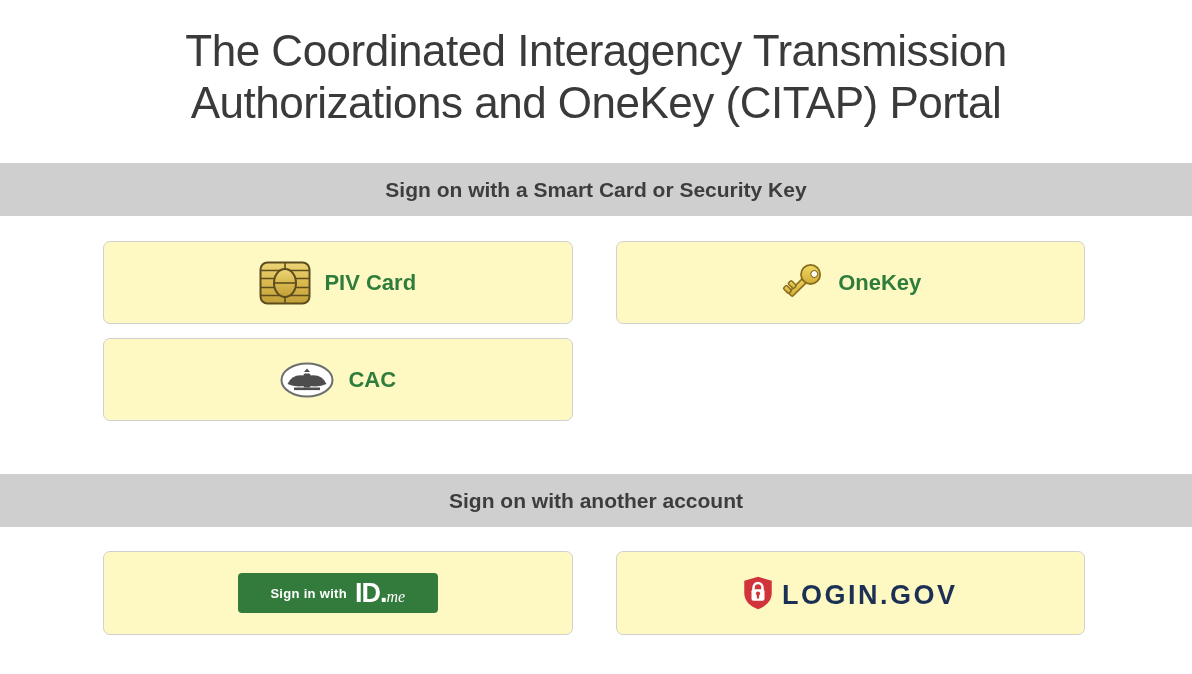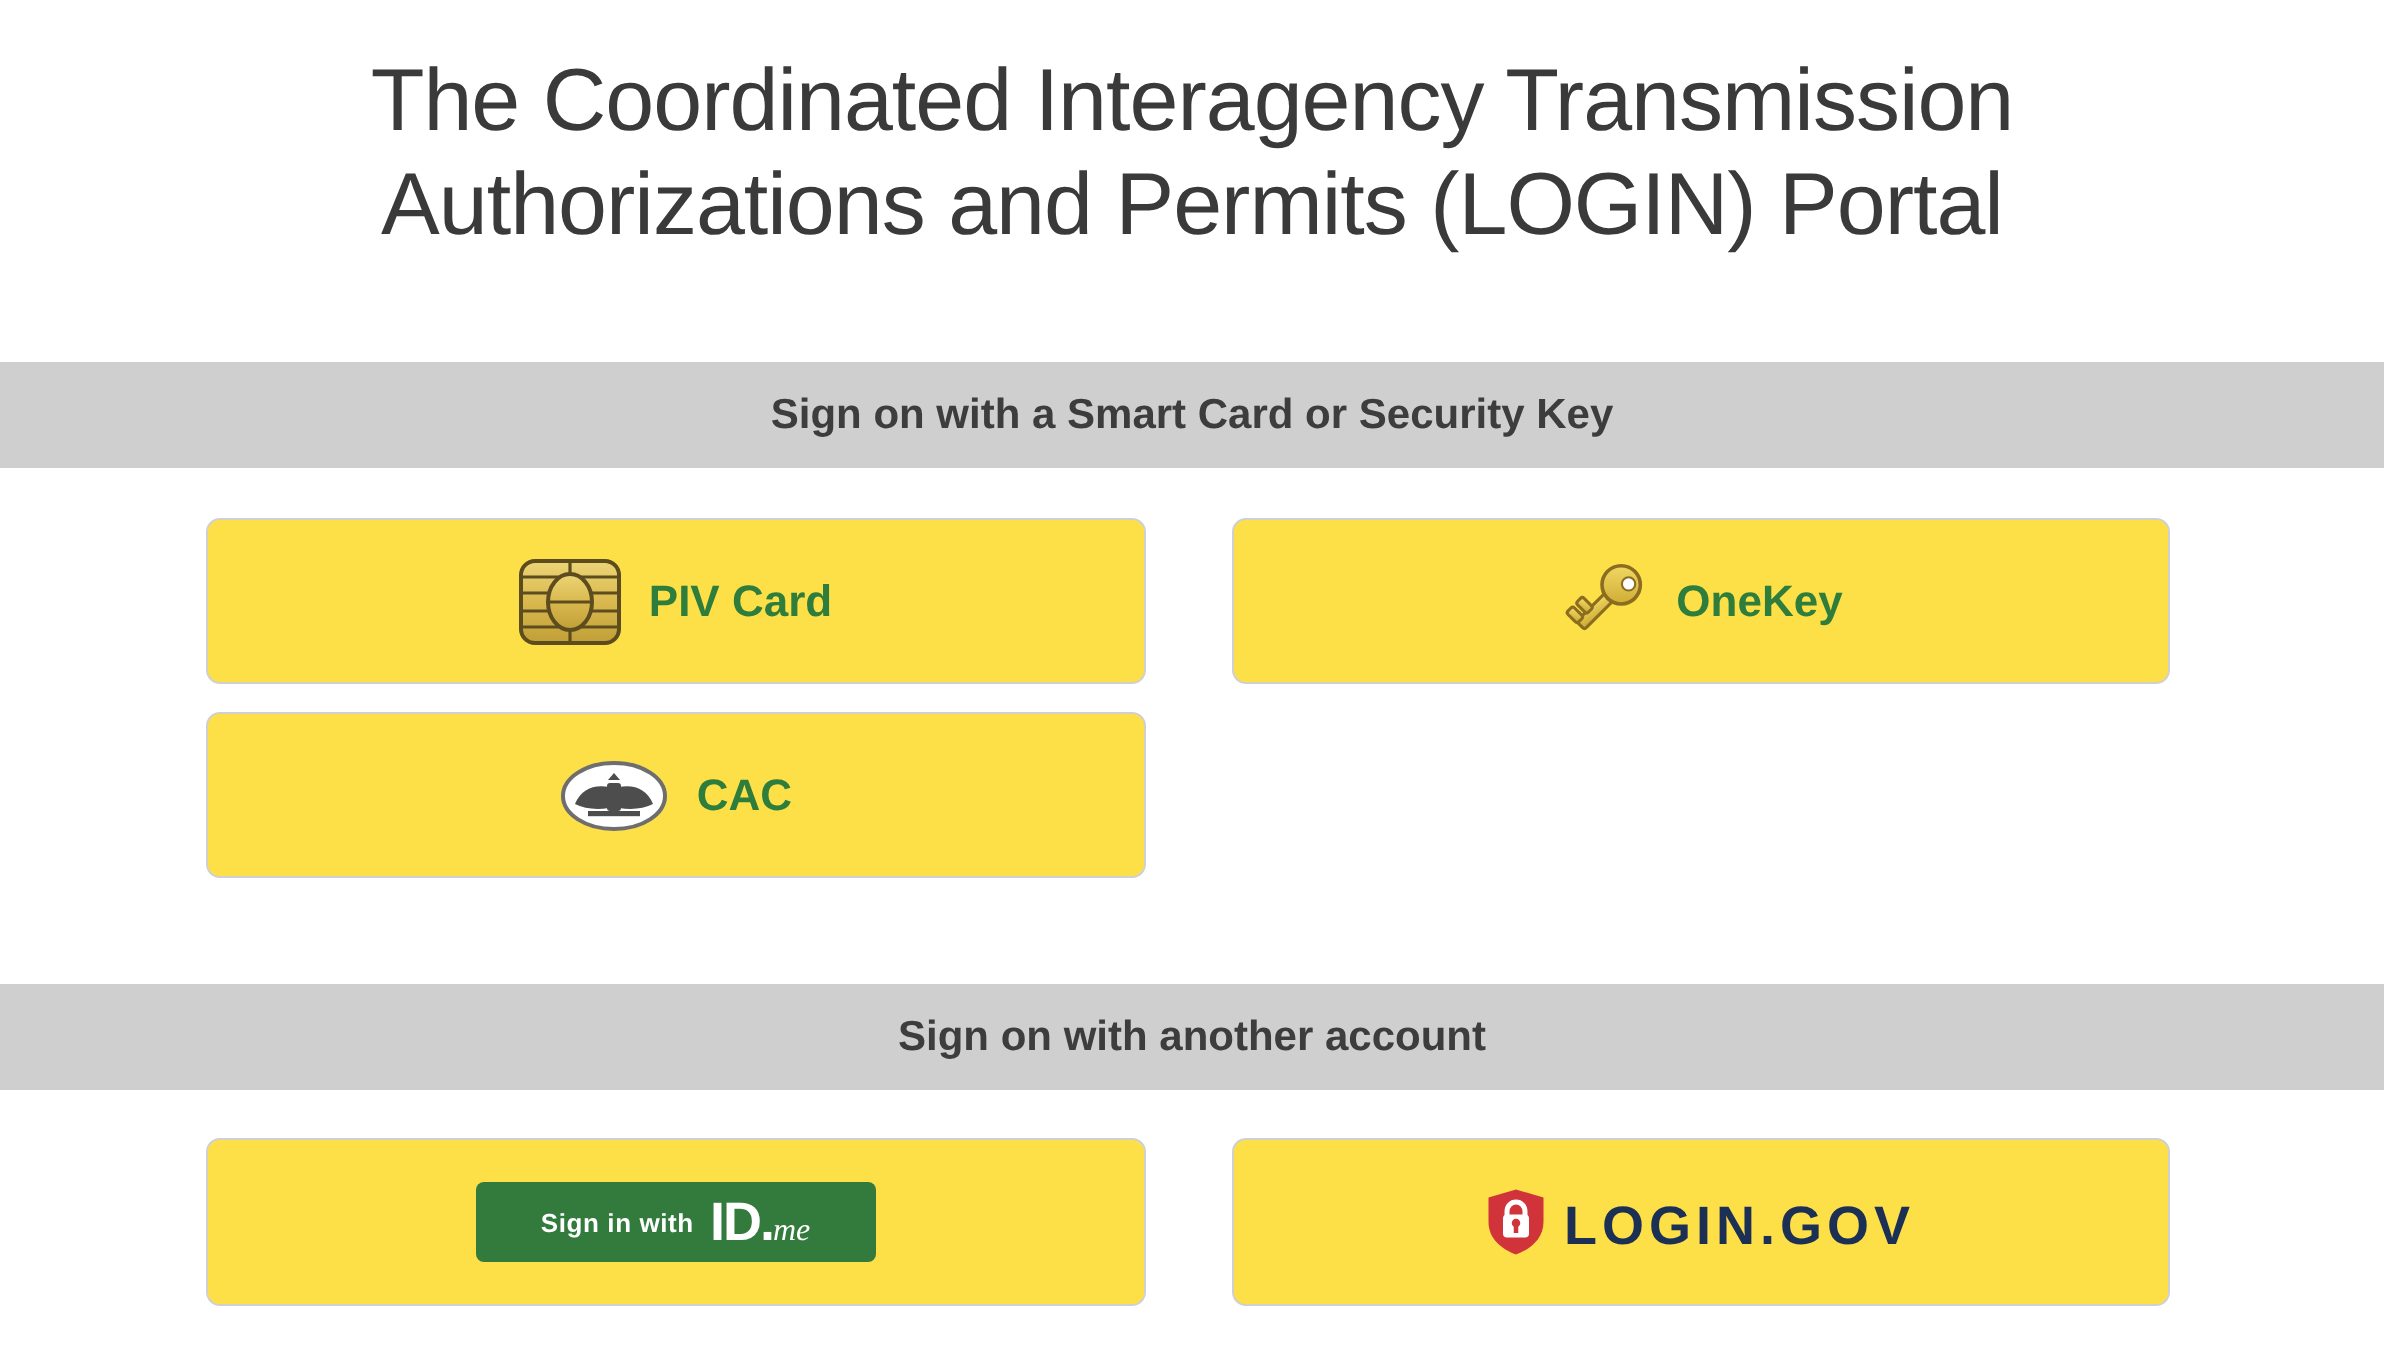--- a/index.html
+++ b/index.html
@@ -27,35 +27,35 @@
     height: 53px;
     background: #cfcfcf;
     display: flex;
     align-items: center;
     justify-content: center;
     font-size: 21px;
     font-weight: bold;
     color: #3d3d3d;
     margin-top: 35px;
   }
-  .section-bar.first { margin-top: 52px; }
+  .section-bar.first { margin-top: 34px; }
 
   .btn-grid {
     display: grid;
     grid-template-columns: 1fr 1fr;
     column-gap: 43px;
     row-gap: 14px;
     padding: 25px 107px 18px 103px;
   }
   .btn-grid.bottom { padding: 24px 107px 0 103px; }
 
   .auth-btn {
     height: 83px;
     box-sizing: border-box;
-    background: #fde047;
+    background: #fef9c3;
     border: 1px solid #d0d0d0;
     border-radius: 7px;
     display: flex;
     align-items: center;
     justify-content: center;
     gap: 13px;
     cursor: pointer;
     font-family: "Liberation Sans", sans-serif;
     padding: 0;
   }
@@ -93,21 +93,21 @@
     color: #1b3054;
   }
 </style>
 </head>
 <body>
 
 <div class="page">
 
   <div class="title">
     <div>The Coordinated Interagency Transmission</div>
-    <div>Authorizations and Permits (LOGIN) Portal</div>
+    <div>Authorizations and OneKey (CITAP) Portal</div>
   </div>
 
   <div class="section-bar first">
     <span>Sign on with a Smart Card or Security Key</span>
   </div>
 
   <div class="btn-grid">
 
     <button class="auth-btn">
       <span class="icon-wrap">

